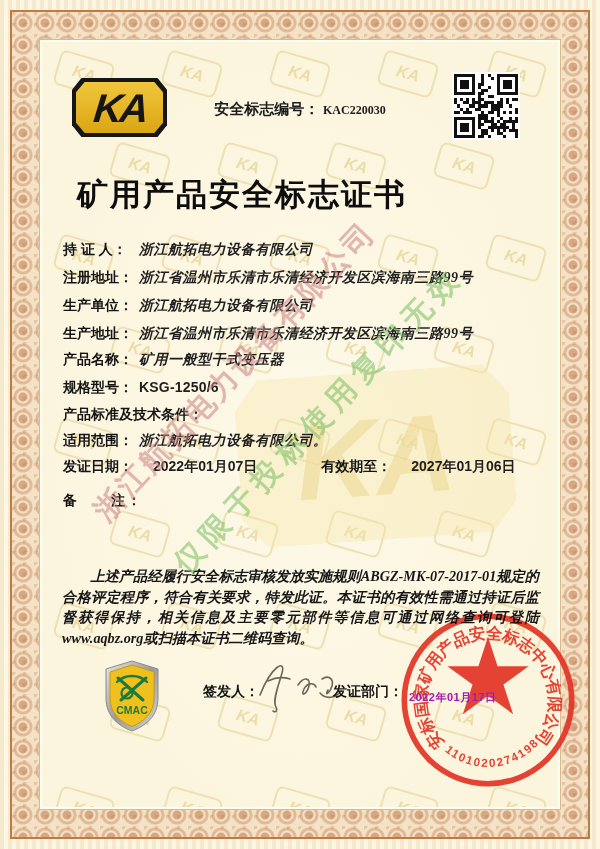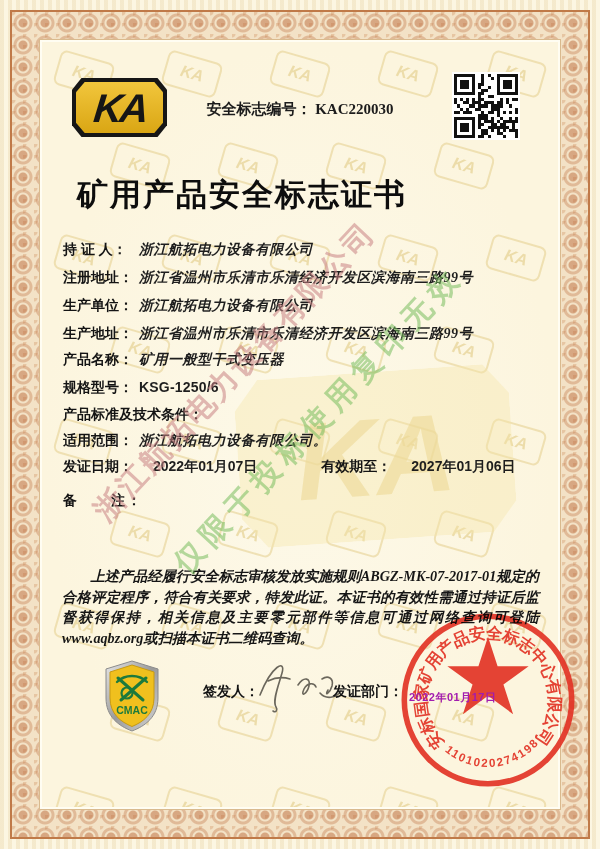--- a/index.html
+++ b/index.html
@@ -135,21 +135,21 @@
       <span>KA</span>
     </div>
 
   <div class="content-layer">
 
     <div class="ka-logo">
       <div class="ka-logo-inner">
           <span>KA</span>
         </div>
     </div>
-    <div class="cert-no"><span>安全标志编号：</span> <span style="font-size:15px;">KAC220030</span></div>
+    <div class="cert-no"><span>安全标志编号：</span> <span style="font-size:12px;">KAC220030</span></div>
     <div class="qr"><svg id="qr-svg" width="64" height="64" viewBox="0 0 21 21" shape-rendering="crispEdges">
           <rect x="0" y="0" width="1" height="1" fill="#111"></rect>
           <rect x="1" y="0" width="1" height="1" fill="#111"></rect>
           <rect x="2" y="0" width="1" height="1" fill="#111"></rect>
           <rect x="3" y="0" width="1" height="1" fill="#111"></rect>
           <rect x="4" y="0" width="1" height="1" fill="#111"></rect>
           <rect x="5" y="0" width="1" height="1" fill="#111"></rect>
           <rect x="6" y="0" width="1" height="1" fill="#111"></rect>
           <rect x="0" y="1" width="1" height="1" fill="#111"></rect>
           <rect x="6" y="1" width="1" height="1" fill="#111"></rect>

